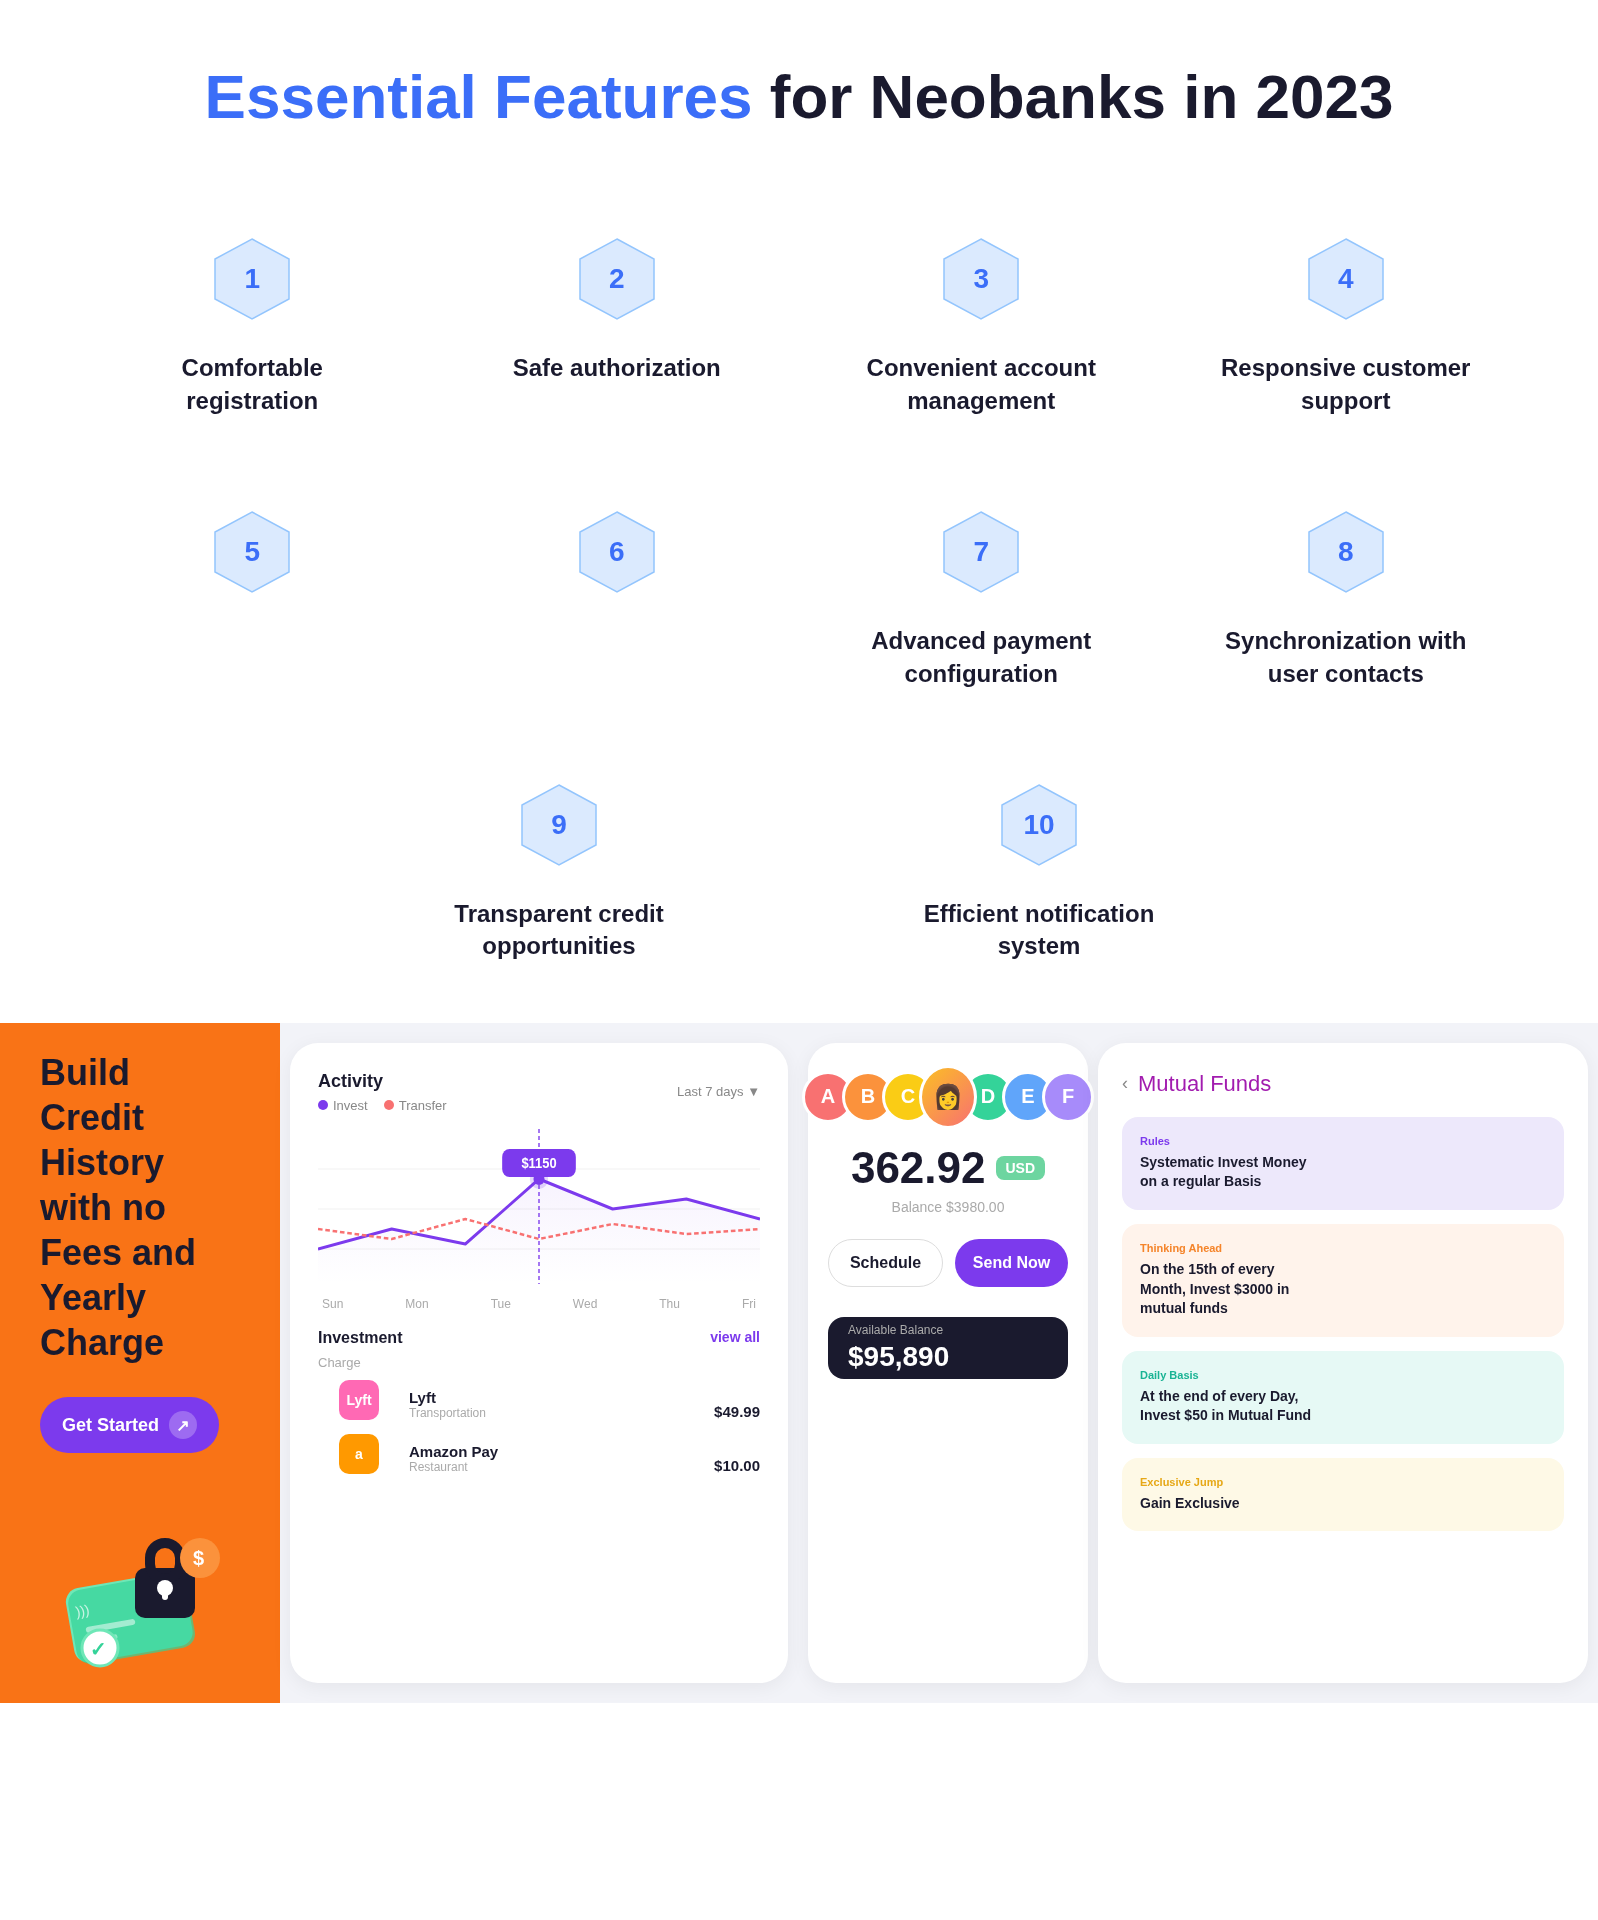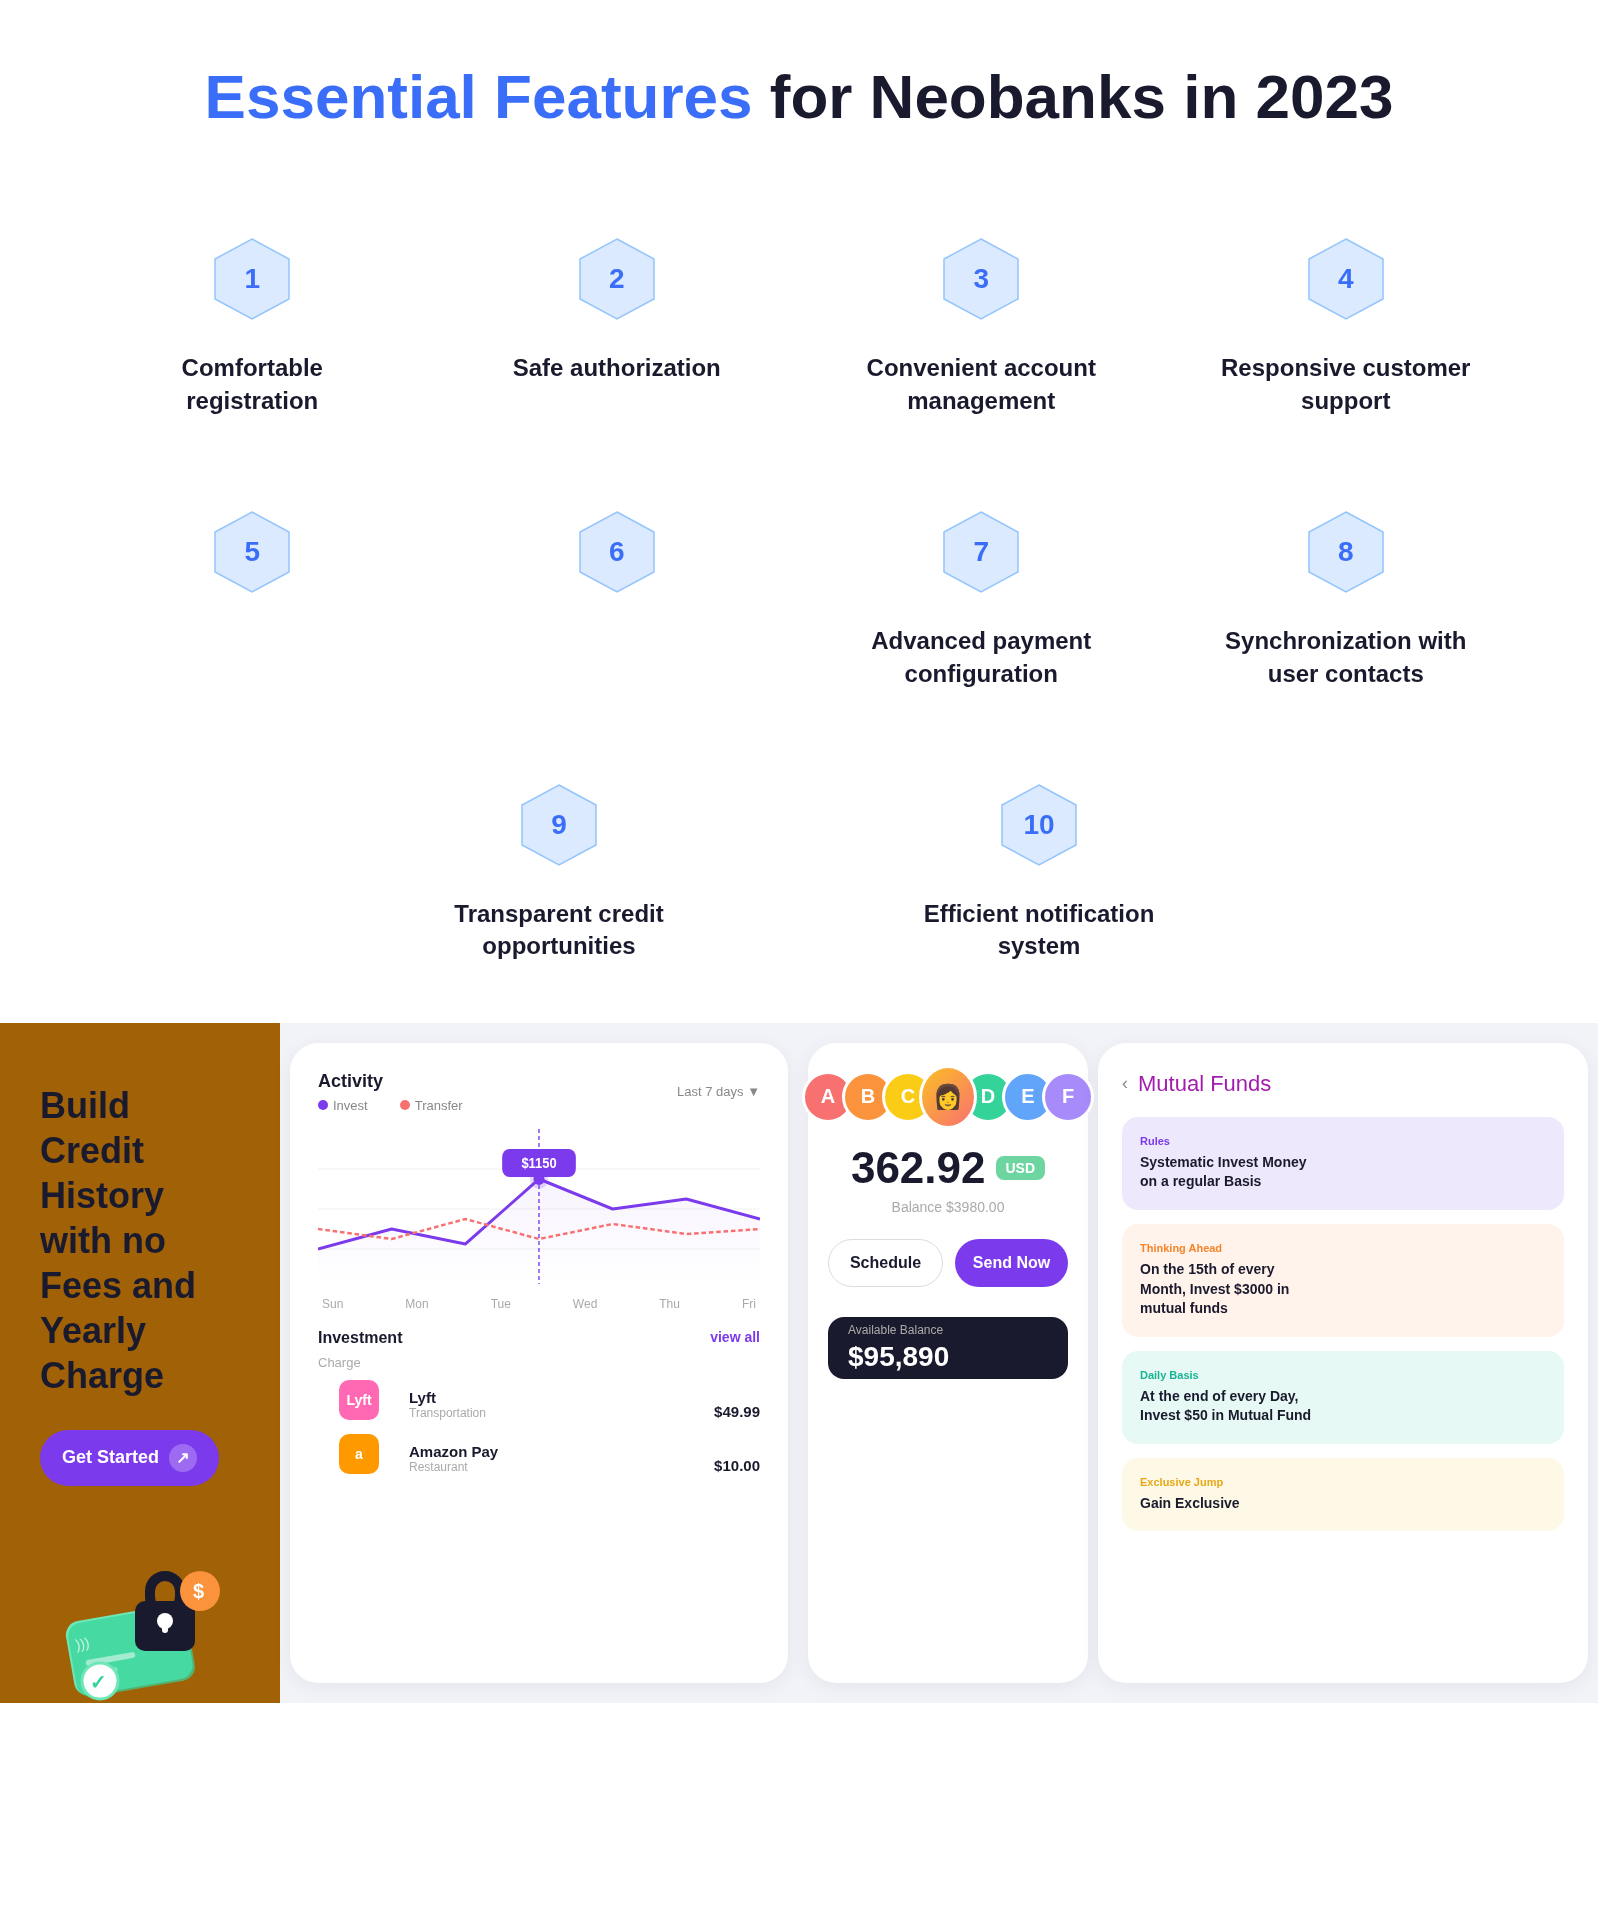--- a/index.html
+++ b/index.html
@@ -91,25 +91,25 @@
       flex-direction: row;
       width: 100%;
       height: 680px;
       background: #f2f3f8;
     }
 
     
     .panel-credit {
       width: 280px;
       min-width: 280px;
-      background: #a16207;
-      padding: 60px 40px 40px;
+      background: #f97316;
+      padding: 48px 40px 40px;
       display: flex;
       flex-direction: column;
-      justify-content: flex-start;
+      justify-content: center;
     }
     .panel-credit-title {
       font-size: 36px;
       font-weight: 800;
       color: #1a1a2e;
       line-height: 1.25;
       margin-bottom: 32px;
     }
     .get-started-btn {
       display: flex;
@@ -177,21 +177,21 @@
       margin-bottom: 6px;
     }
     .chart-meta {
       display: flex;
       justify-content: space-between;
       align-items: center;
       margin-bottom: 16px;
     }
     .chart-legend {
       display: flex;
-      gap: 32px;
+      gap: 16px;
       font-size: 13px;
       color: #888;
     }
     .legend-dot {
       display: inline-block;
       width: 10px; height: 10px;
       border-radius: 50%;
       margin-right: 5px;
     }
     .chart-date-filter {

